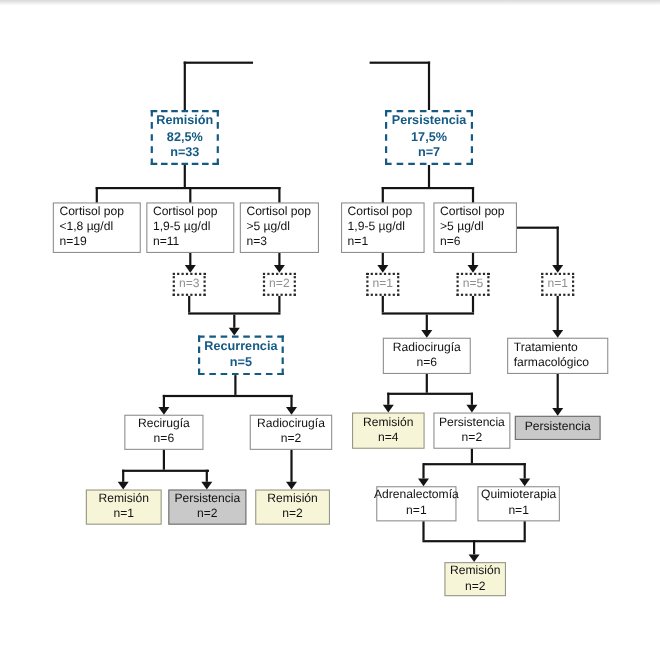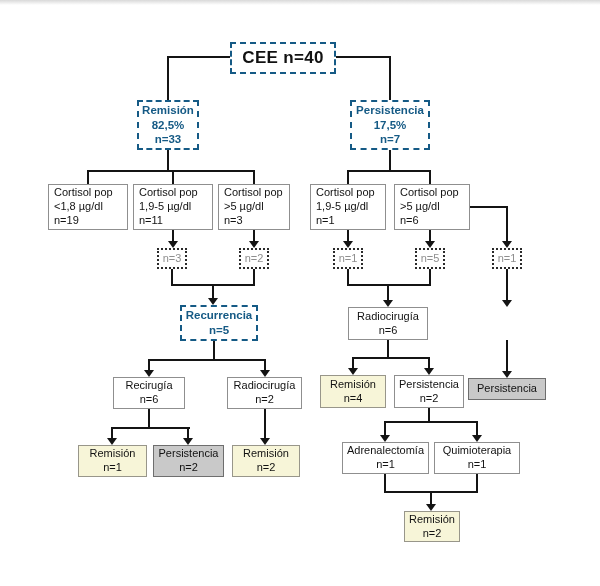--- a/index.html
+++ b/index.html
@@ -29,21 +29,20 @@
   .arrow{position:absolute;width:0;height:0;
     border-left:5px solid transparent;border-right:5px solid transparent;
     border-top:7px solid var(--line,#141414);}
 </style>
 </head>
 <body>
 
 <div class="stage">
   <div class="top-edge"></div>
 
-  <div class="box cee" style="left:230px;top:42px;width:106px;height:32px;">CEE n=40</div>
 
   <div class="box blue" style="left:137px;top:100px;width:62px;height:50px;">Remisión
 82,5%
 n=33</div>
   <div class="box blue" style="left:350px;top:100px;width:80px;height:50px;">Persistencia
 17,5%
 n=7</div>
 
   <div class="box align-left" style="left:48px;top:184px;width:80px;height:46px;">Cortisol pop
 &lt;1,8 µg/dl
@@ -64,40 +63,42 @@
   <div class="box dotted" style="left:157px;top:248px;width:30px;height:21px;">n=3</div>
   <div class="box dotted" style="left:239px;top:248px;width:30px;height:21px;">n=2</div>
   <div class="box dotted" style="left:333px;top:248px;width:30px;height:21px;">n=1</div>
   <div class="box dotted" style="left:415px;top:248px;width:30px;height:21px;">n=5</div>
   <div class="box dotted" style="left:492px;top:248px;width:30px;height:21px;">n=1</div>
 
   <div class="box blue" style="left:180px;top:305px;width:78px;height:36px;">Recurrencia
 n=5</div>
   <div class="box" style="left:348px;top:307px;width:80px;height:33px;">Radiocirugía
 n=6</div>
+  <div class="box align-left" style="left:461px;top:307px;width:92px;height:33px;">Tratamiento
+farmacológico</div>
 
   <div class="box" style="left:113px;top:377px;width:72px;height:32px;">Recirugía
 n=6</div>
   <div class="box" style="left:227px;top:377px;width:75px;height:32px;">Radiocirugía
 n=2</div>
   <div class="box cream" style="left:320px;top:375px;width:66px;height:33px;">Remisión
 n=4</div>
   <div class="box" style="left:394px;top:375px;width:70px;height:33px;">Persistencia
 n=2</div>
   <div class="box gray" style="left:468px;top:378px;width:78px;height:22px;">Persistencia</div>
 
   <div class="box cream" style="left:78px;top:445px;width:69px;height:32px;">Remisión
 n=1</div>
   <div class="box gray" style="left:153px;top:445px;width:71px;height:32px;">Persistencia
 n=2</div>
   <div class="box cream" style="left:232px;top:445px;width:68px;height:32px;">Remisión
 n=2</div>
-  <div class="box" style="left:342px;top:442px;width:87px;height:32px;">Adrenalectomía
+  <div class="box" style="left:342px;top:442px;width:73px;height:32px;">Adrenalectomía
 n=1</div>
-  <div class="box" style="left:434px;top:442px;width:86px;height:32px;">Quimioterapia
+  <div class="box" style="left:434px;top:442px;width:75px;height:32px;">Quimioterapia
 n=1</div>
   <div class="box cream" style="left:404px;top:511px;width:56px;height:31px;">Remisión
 n=2</div>
 
   <div>
     <div class="hline" style="left:167px;top:56px;width:63px;"></div>
     <div class="vline" style="left:167px;top:56px;height:44px;"></div>
     <div class="hline" style="left:336px;top:56px;width:55px;"></div>
     <div class="vline" style="left:389px;top:56px;height:44px;"></div>
 

